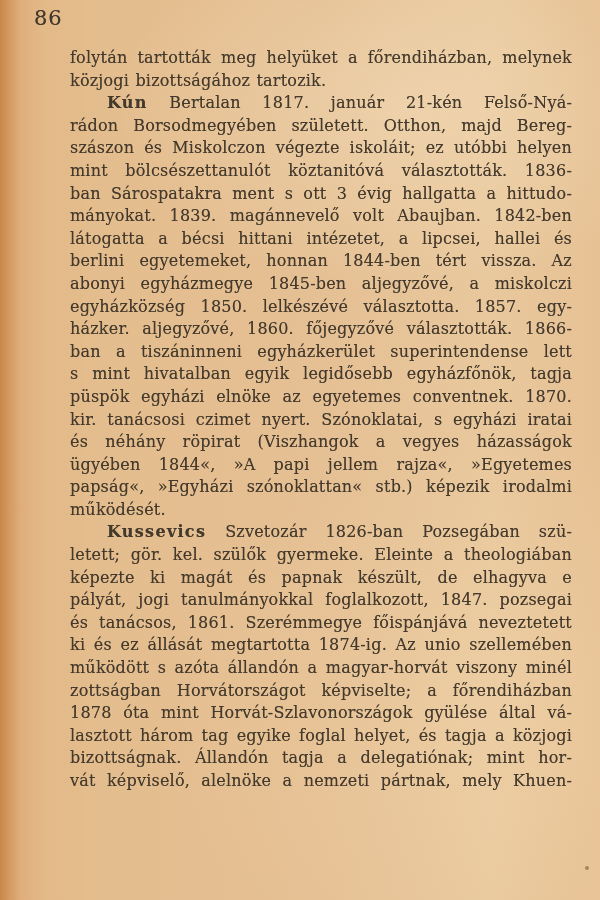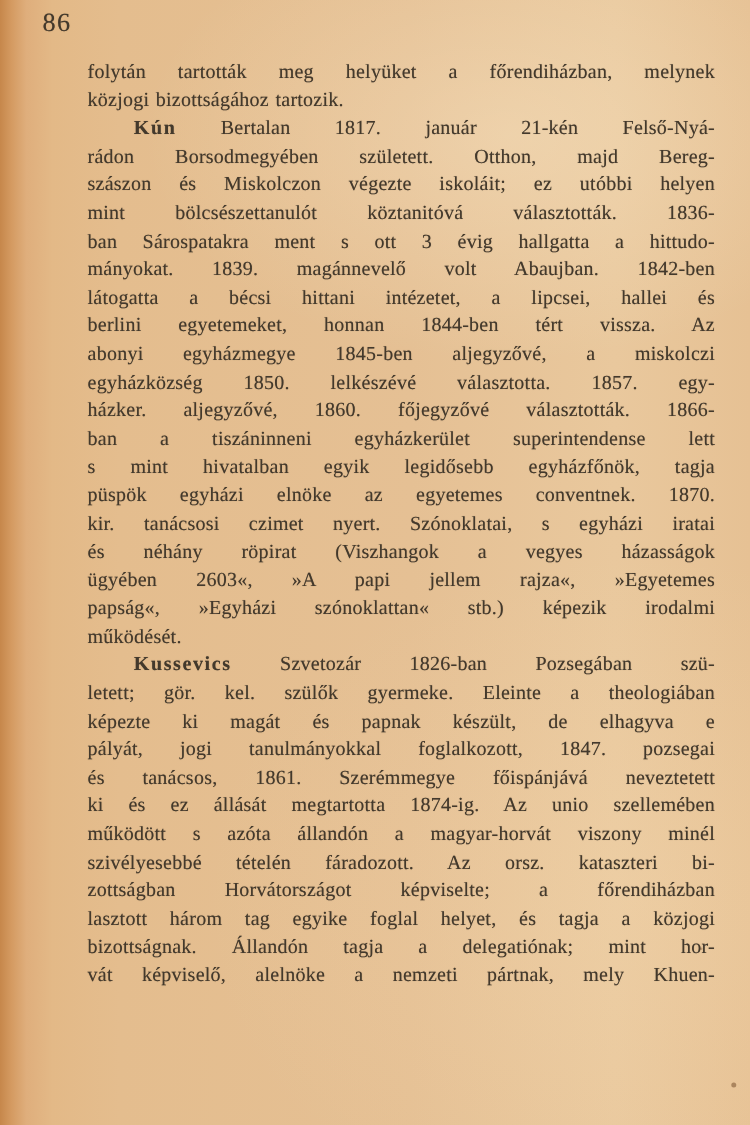--- a/index.html
+++ b/index.html
@@ -19,21 +19,20 @@
     overflow: hidden;
     background:
       radial-gradient(ellipse 420px 260px at 68% 12%, rgba(255,242,214,0.30), rgba(255,242,214,0) 70%),
       radial-gradient(ellipse 500px 400px at 85% 80%, rgba(250,225,185,0.22), rgba(250,225,185,0) 70%),
       linear-gradient(90deg,
         var(--paper-edge) 0%, #d49a61 1.5%, #dfae7c 3.5%,
         #e3b987 7%, var(--paper) 16%,
         #e5c094 55%, #e9c89d 82%, #e6c194 100%),
       var(--paper);
     color: var(--ink);
-    font-family: Liberation Serif, serif;
   }
   .page-number {
     position: absolute;
     left: 34px; top: 6px;
     font-size: 21px;
     letter-spacing: 1px;
     color: var(--ink);
     text-shadow: 0 0 0.6px rgba(62,50,36,0.55);
   }
   .text-block {
@@ -85,31 +84,31 @@
       <div class="line">látogatta a bécsi hittani intézetet, a lipcsei, hallei és</div>
       <div class="line">berlini egyetemeket, honnan 1844-ben tért vissza. Az</div>
       <div class="line">abonyi egyházmegye 1845-ben aljegyzővé, a miskolczi</div>
       <div class="line">egyházközség 1850. lelkészévé választotta. 1857. egy-</div>
       <div class="line">házker. aljegyzővé, 1860. főjegyzővé választották. 1866-</div>
       <div class="line">ban a tiszáninneni egyházkerület superintendense lett</div>
       <div class="line">s mint hivatalban egyik legidősebb egyházfőnök, tagja</div>
       <div class="line">püspök egyházi elnöke az egyetemes conventnek. 1870.</div>
       <div class="line">kir. tanácsosi czimet nyert. Szónoklatai, s egyházi iratai</div>
       <div class="line">és néhány röpirat (Viszhangok a vegyes házasságok</div>
-      <div class="line">ügyében 2603«, »A papi jellem rajza«, »Egyetemes</div>
+      <div class="line">ügyében 1844«, »A papi jellem rajza«, »Egyetemes</div>
       <div class="line">papság«, »Egyházi szónoklattan« stb.) képezik irodalmi</div>
       <div class="line no-justify">működését.</div>
       <div class="line indent"><span class="lead">Kussevics</span> Szvetozár 1826-ban Pozsegában szü-</div>
       <div class="line">letett; gör. kel. szülők gyermeke. Eleinte a theologiában</div>
       <div class="line">képezte ki magát és papnak készült, de elhagyva e</div>
       <div class="line">pályát, jogi tanulmányokkal foglalkozott, 1847. pozsegai</div>
       <div class="line">és tanácsos, 1861. Szerémmegye főispánjává neveztetett</div>
       <div class="line">ki és ez állását megtartotta 1874-ig. Az unio szellemében</div>
       <div class="line">működött s azóta állandón a magyar-horvát viszony minél</div>
-      <div class="line">szivélyesebbé tételén fáradozott. Az orsz. kataszteri bi-</div>
       <div class="line">zottságban Horvátországot képviselte; a főrendiházban</div>
+      <div class="line">1878 óta mint Horvát-Szlavonországok gyülése által vá-</div>
       <div class="line">lasztott három tag egyike foglal helyet, és tagja a közjogi</div>
       <div class="line">bizottságnak. Állandón tagja a delegatiónak; mint hor-</div>
       <div class="line">vát képviselő, alelnöke a nemzeti pártnak, mely Khuen-</div>
     </div>
   <div class="speck s1"></div>
   <div class="speck s2"></div>
 </div>
 
 </body></html>

